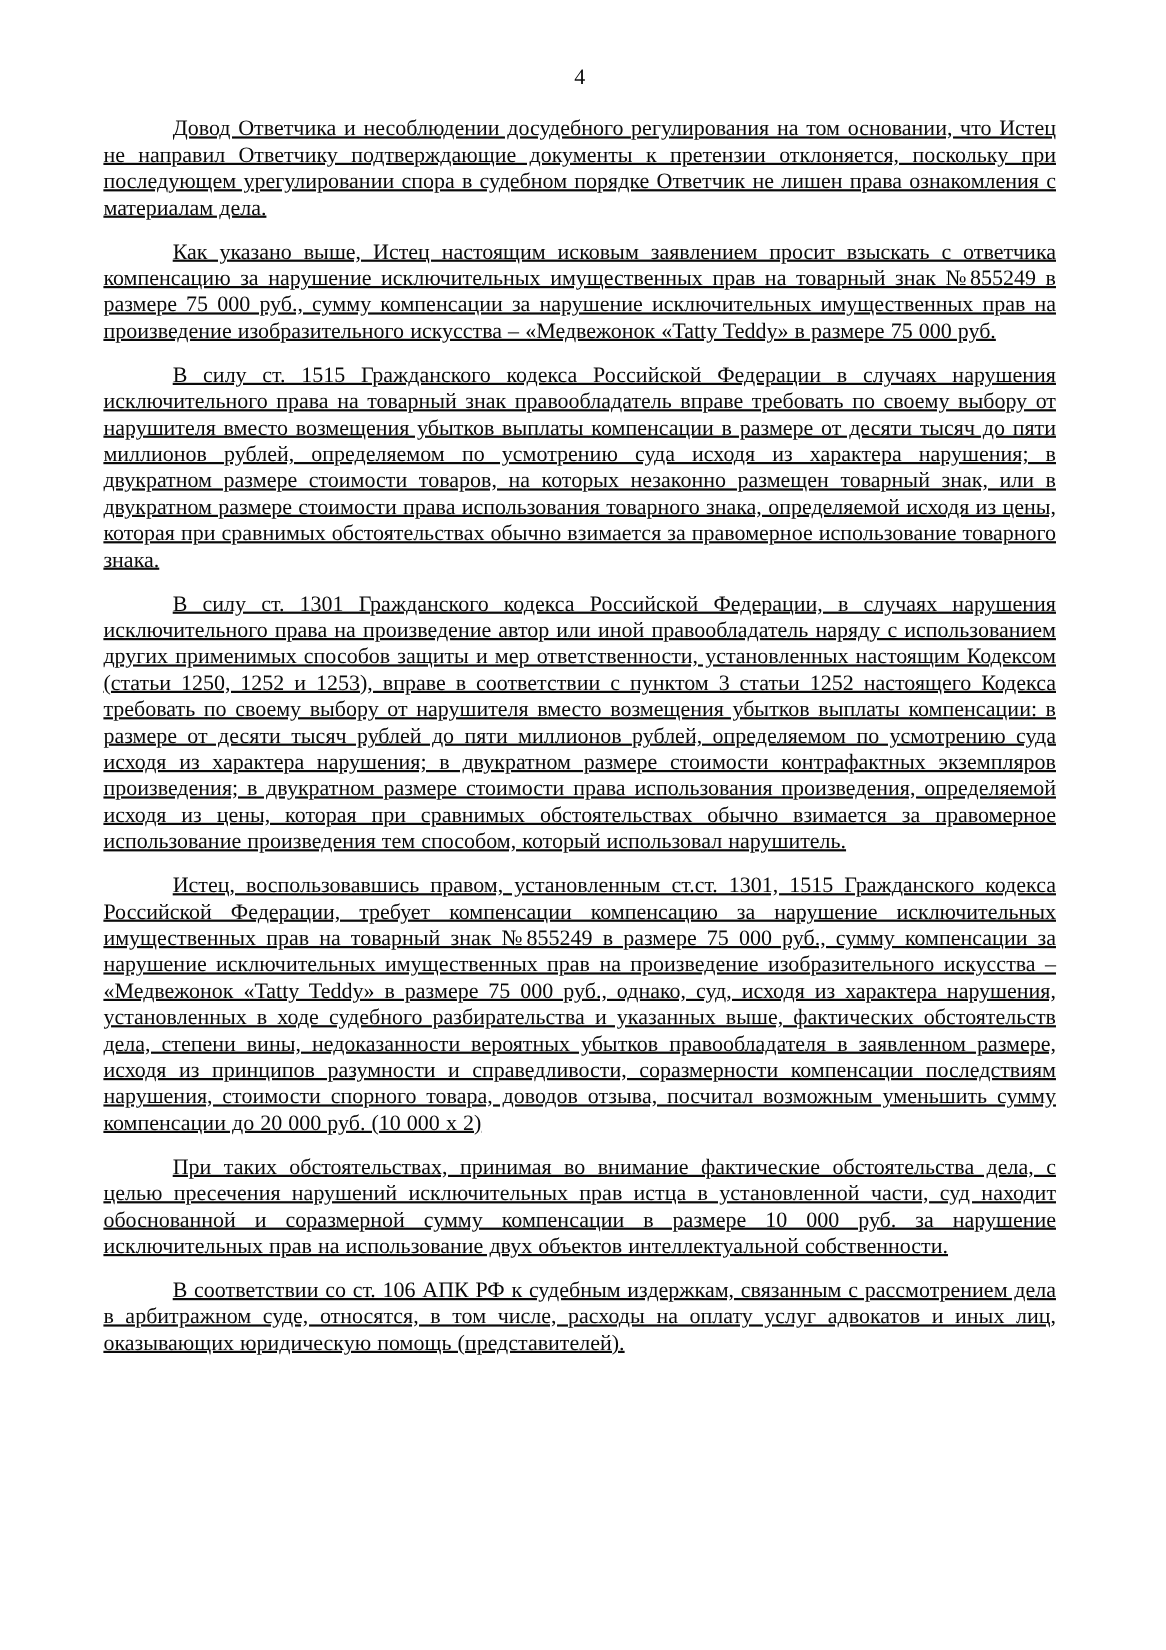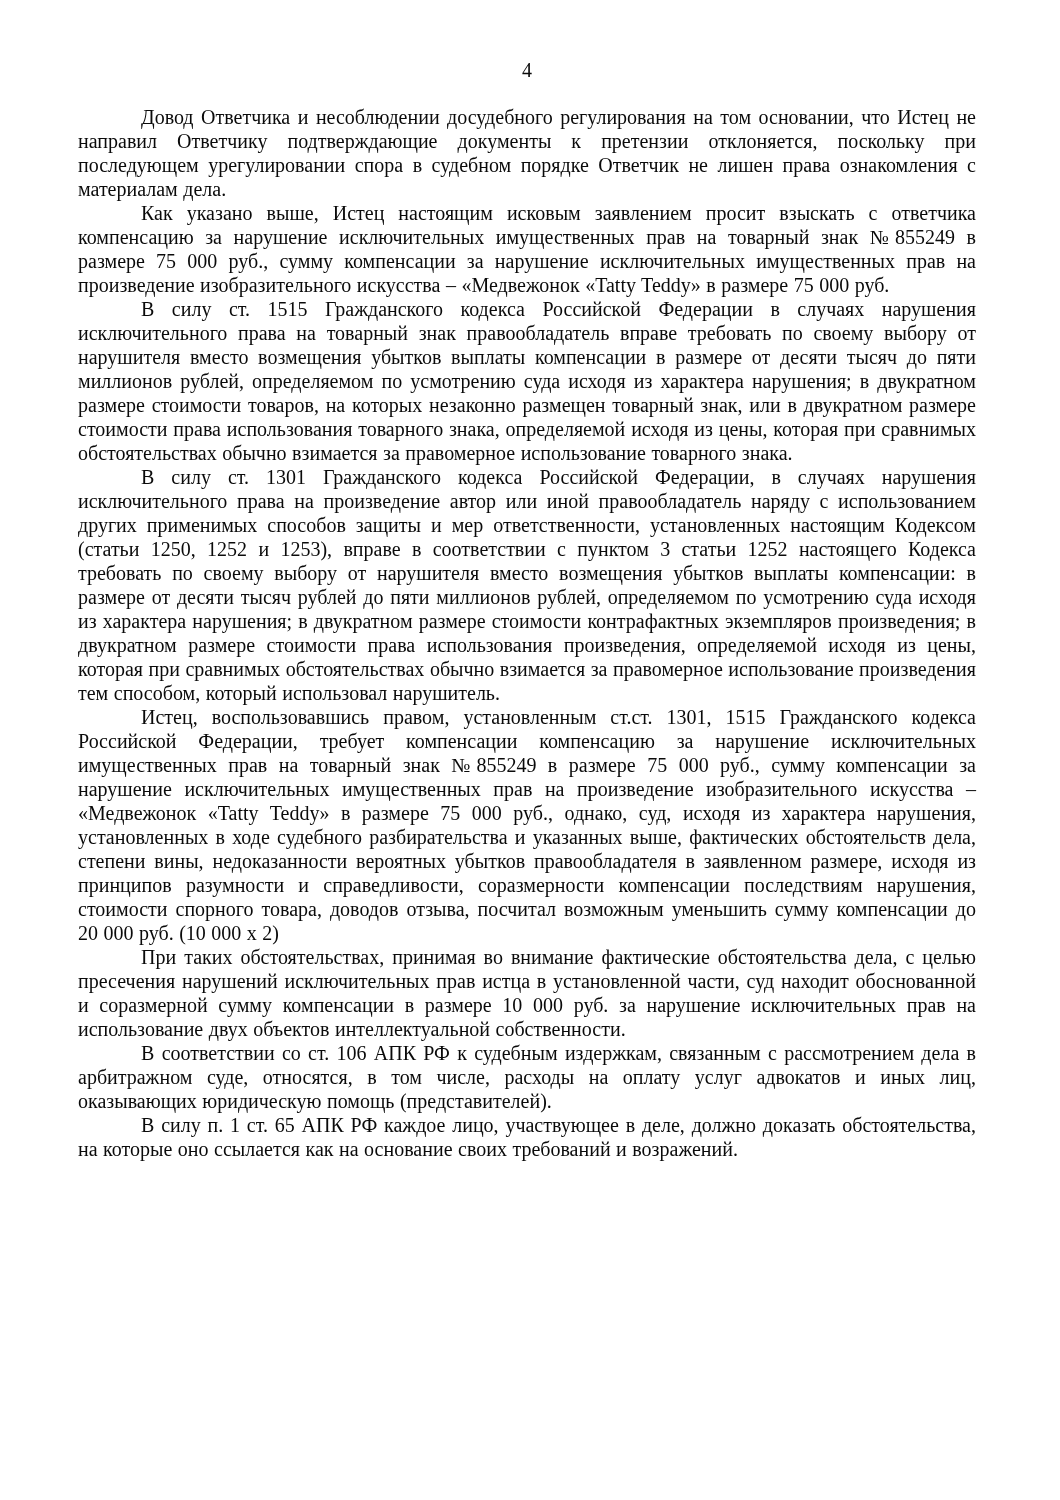--- a/index.html
+++ b/index.html
@@ -22,34 +22,34 @@
     font-size: 20px;
     line-height: 24px;
     color: #0a0a0a;
   }
   .page-number {
     margin: 0 0 23px 0;
     text-align: center;
     text-indent: 0;
   }
   p.para {
-    margin: 0;
+    margin: 16px;
     padding: 0;
     text-align: justify;
     text-indent: 63px;
     word-spacing: 0.5px;
+    text-decoration: underline;
   }
 </style>
 </head>
 <body>
 
 <div class="page">
   <div class="page-number">4</div>
 
   <p class="para">Довод Ответчика и несоблюдении досудебного регулирования на том основании, что Истец не направил Ответчику подтверждающие документы к претензии отклоняется, поскольку при последующем урегулировании спора в судебном порядке Ответчик не лишен права ознакомления с материалам дела.</p>
   <p class="para">Как указано выше, Истец настоящим исковым заявлением просит взыскать с ответчика компенсацию за нарушение исключительных имущественных прав на товарный знак №855249 в размере 75 000 руб., сумму компенсации за нарушение исключительных имущественных прав на произведение изобразительного искусства – «Медвежонок «Tatty Teddy» в размере 75 000 руб.</p>
   <p class="para">В силу ст. 1515 Гражданского кодекса Российской Федерации в случаях нарушения исключительного права на товарный знак правообладатель вправе требовать по своему выбору от нарушителя вместо возмещения убытков выплаты компенсации в размере от десяти тысяч до пяти миллионов рублей, определяемом по усмотрению суда исходя из характера нарушения; в двукратном размере стоимости товаров, на которых незаконно размещен товарный знак, или в двукратном размере стоимости права использования товарного знака, определяемой исходя из цены, которая при сравнимых обстоятельствах обычно взимается за правомерное использование товарного знака.</p>
   <p class="para">В силу ст. 1301 Гражданского кодекса Российской Федерации, в случаях нарушения исключительного права на произведение автор или иной правообладатель наряду с использованием других применимых способов защиты и мер ответственности, установленных настоящим Кодексом (статьи 1250, 1252 и 1253), вправе в соответствии с пунктом 3 статьи 1252 настоящего Кодекса требовать по своему выбору от нарушителя вместо возмещения убытков выплаты компенсации: в размере от десяти тысяч рублей до пяти миллионов рублей, определяемом по усмотрению суда исходя из характера нарушения; в двукратном размере стоимости контрафактных экземпляров произведения; в двукратном размере стоимости права использования произведения, определяемой исходя из цены, которая при сравнимых обстоятельствах обычно взимается за правомерное использование произведения тем способом, который использовал нарушитель.</p>
   <p class="para">Истец, воспользовавшись правом, установленным ст.ст. 1301, 1515 Гражданского кодекса Российской Федерации, требует компенсации компенсацию за нарушение исключительных имущественных прав на товарный знак №855249 в размере 75 000 руб., сумму компенсации за нарушение исключительных имущественных прав на произведение изобразительного искусства – «Медвежонок «Tatty Teddy» в размере 75 000 руб., однако, суд, исходя из характера нарушения, установленных в ходе судебного разбирательства и указанных выше, фактических обстоятельств дела, степени вины, недоказанности вероятных убытков правообладателя в заявленном размере, исходя из принципов разумности и справедливости, соразмерности компенсации последствиям нарушения, стоимости спорного товара, доводов отзыва, посчитал возможным уменьшить сумму компенсации до 20 000 руб. (10 000 х 2)</p>
   <p class="para">При таких обстоятельствах, принимая во внимание фактические обстоятельства дела, с целью пресечения нарушений исключительных прав истца в установленной части, суд находит обоснованной и соразмерной сумму компенсации в размере 10 000 руб. за нарушение исключительных прав на использование двух объектов интеллектуальной собственности.</p>
   <p class="para">В соответствии со ст. 106 АПК РФ к судебным издержкам, связанным с рассмотрением дела в арбитражном суде, относятся, в том числе, расходы на оплату услуг адвокатов и иных лиц, оказывающих юридическую помощь (представителей).</p>
-  <p class="para">В силу п. 1 ст. 65 АПК РФ каждое лицо, участвующее в деле, должно доказать обстоятельства, на которые оно ссылается как на основание своих требований и возражений.</p>
 </div>
 
 </body></html>

